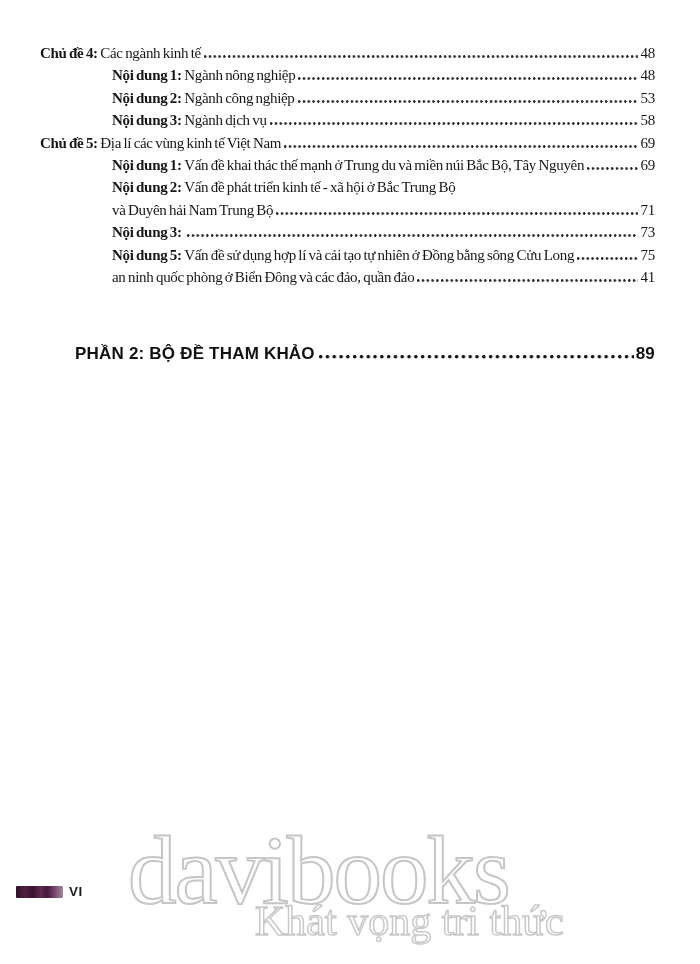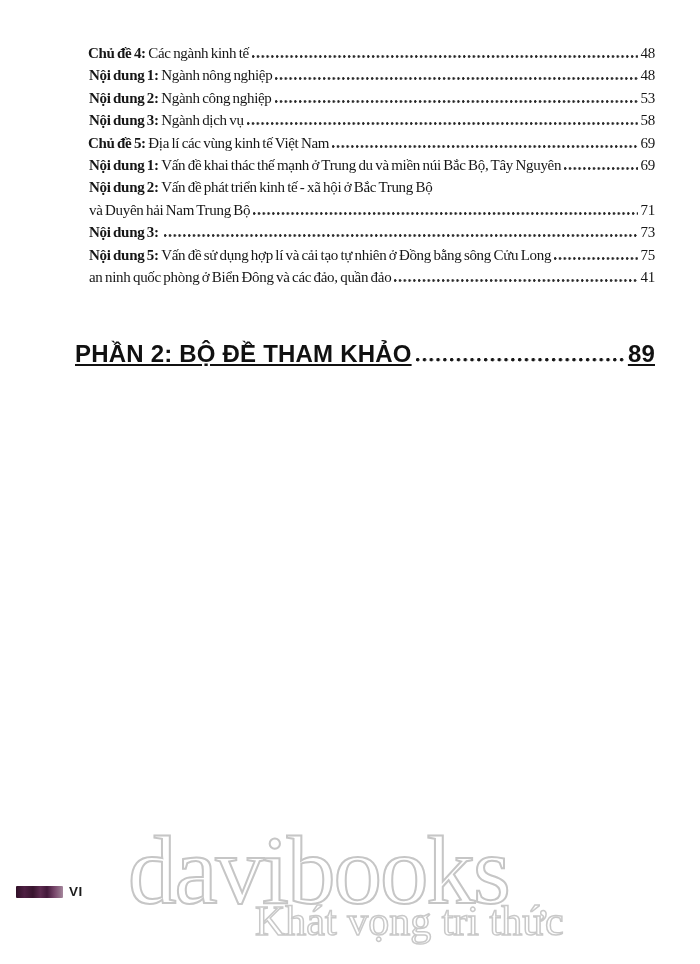--- a/index.html
+++ b/index.html
@@ -17,22 +17,22 @@
   .toc { position: absolute; top: 42px; left: 0; right: 45px; }
   .row {
     display: flex;
     align-items: baseline;
     line-height: 22.4px;
     font-size: 15px;
     letter-spacing: -0.3px;
     word-spacing: -1px;
     white-space: nowrap;
   }
-  .row.l1 { padding-left: 88px; }
-  .row.l2 { padding-left: 89px; }
+  .row.l1 { padding-left: 40px; }
+  .row.l2 { padding-left: 112px; }
   .pre { font-weight: bold; }
   .pre:not(:empty)::after { content: " "; white-space: pre; }
   .leader {
     flex: 1 1 0;
     min-width: 8px;
     height: 4px;
     margin: 0 3px 0 3px;
     background-image: radial-gradient(circle at 1.2px 1.5px, #242424 1px, rgba(0,0,0,0) 1.6px);
     background-size: 4.8px 3px;
     background-repeat: repeat-x;
@@ -45,26 +45,25 @@
   .part-heading {
     position: absolute;
     top: 340px;
     left: 75px;
     right: 45px;
     margin: 0;
     display: flex;
     align-items: baseline;
     font-family: "Liberation Sans", "DejaVu Sans", sans-serif;
     font-weight: bold;
-    font-size: 24px;
+    font-size: 17px;
     line-height: 28px;
     letter-spacing: 0.2px;
     color: #111111;
     white-space: nowrap;
-    text-decoration: underline;
   }
   .part-heading .leader {
     height: 5px;
     margin: 0 2px 1px 4px;
     background-image: radial-gradient(circle at 1.7px 1.7px, #161616 1.4px, rgba(0,0,0,0) 2.1px);
     background-size: 6.8px 4px;
   }
 
   
   .footer-mark {

